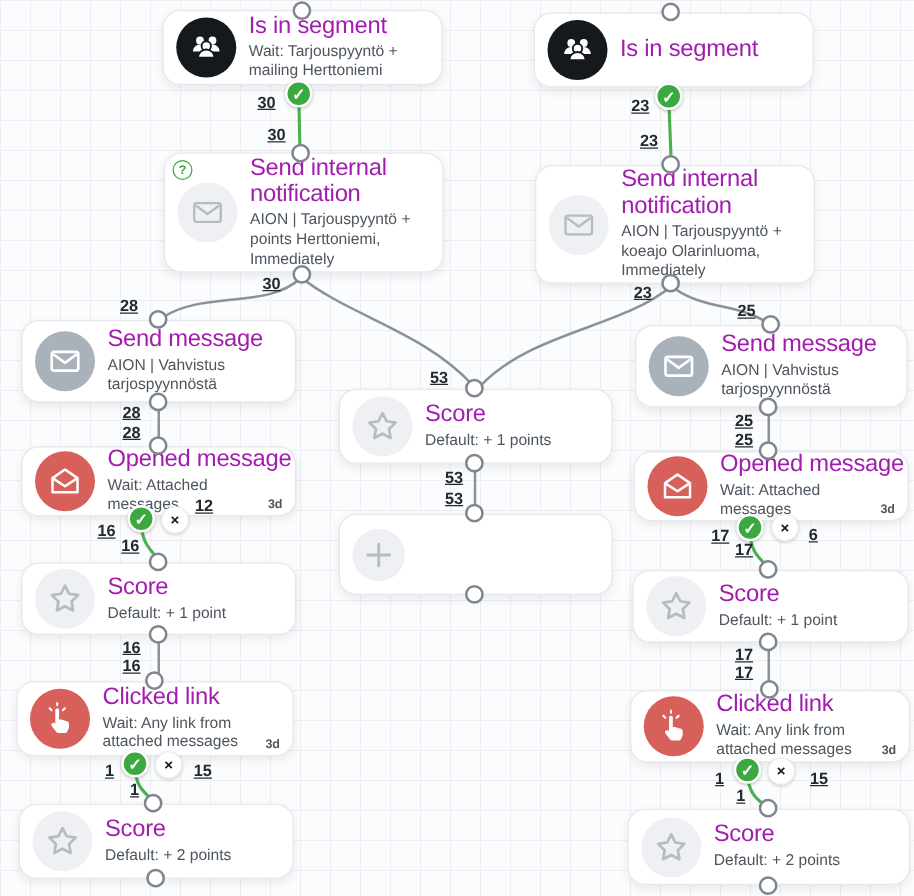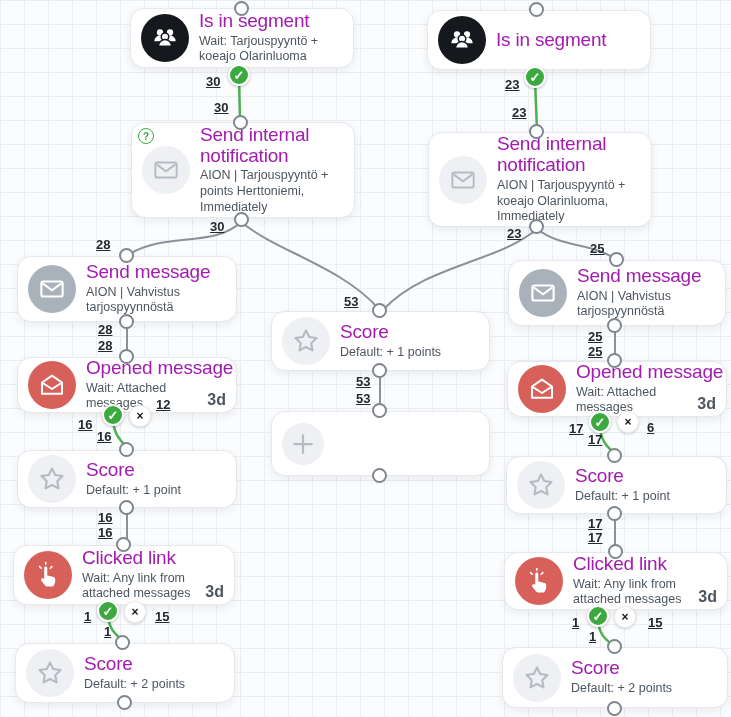--- a/index.html
+++ b/index.html
@@ -20,21 +20,21 @@
   .icn.dark{background:#15181c;}
   .icn.light{background:#eef0f3;}
   .icn.gray{background:#a9b2ba;}
   .icn.red{background:#d8605b;}
   .icn svg{width:30px;height:30px;}
   .txt{min-width:0;}
   .title{font-size:19px;color:#a21caf;line-height:1.1;font-weight:500;white-space:nowrap;letter-spacing:-0.2px;}
   .title.wrap{white-space:normal;}
   .title.tight{font-size:18px;letter-spacing:-0.5px;}
   .sub{font-size:12.5px;color:#4d565f;line-height:1.25;margin-top:2px;}
-  .badge{position:absolute;right:10px;bottom:3px;font-size:16px;font-weight:700;color:#4d565f;}
+  .badge{position:absolute;right:10px;bottom:3px;font-size:10px;font-weight:700;color:#4d565f;}
   .help{position:absolute;left:6px;top:5px;width:14px;height:14px;border-radius:50%;
     border:1.5px solid #3ba93f;color:#3ba93f;font-size:10px;font-weight:700;
     display:flex;align-items:center;justify-content:center;z-index:3;background:#fff;}
   .port{position:absolute;width:15px;height:15px;border-radius:50%;background:#fff;
     border:2px solid #7f868e;z-index:3;box-sizing:border-box;}
   .mark{position:absolute;width:22px;height:22px;border-radius:50%;z-index:4;box-sizing:border-box;
     display:flex;align-items:center;justify-content:center;font-size:13px;font-weight:700;}
   .mark.check{background:#3ba93f;color:#fff;border:2px solid #fff;box-shadow:0 1px 3px rgba(0,0,0,.25);}
   .mark.cross{background:#fff;color:#15181c;border:1px solid #eceef1;box-shadow:0 1px 3px rgba(0,0,0,.18);font-size:12px;}
   .num{position:absolute;font-size:13px;font-weight:700;color:#222a30;text-decoration:underline;z-index:4;}
@@ -76,21 +76,21 @@
             <path d="M23 29c0-5 4-9 9-9s9 4 9 9z"></path>
           </g>
           <g fill="#fff" stroke="#15181c" stroke-width="2.4">
             <circle cx="24" cy="22" r="6"></circle>
             <path d="M13.5 37c0-5.8 4.7-10.5 10.5-10.5S34.5 31.2 34.5 37z"></path>
           </g>
         </svg>
     </div>
     <div class="txt">
         <div class="title">Is in segment</div>
-    <div class="sub">Wait: Tarjouspyyntö + koeajo Olarinluoma</div>
+    <div class="sub">Wait: Tarjouspyyntö + mailing Herttoniemi</div>
       </div>
   </div>
 
   <div class="node" style="left:131px;top:122px;width:224px;height:96px">
     <span class="help">?</span>
     <div class="icn light">
       <svg viewBox="0 0 24 24" fill="none" stroke="#b4bbc2" stroke-width="1.5">
           <rect x="3.5" y="6" width="17" height="12" rx="1.5"></rect>
           <path d="M4.5 7.5L12 13l7.5-5.5"></path>
         </svg>

